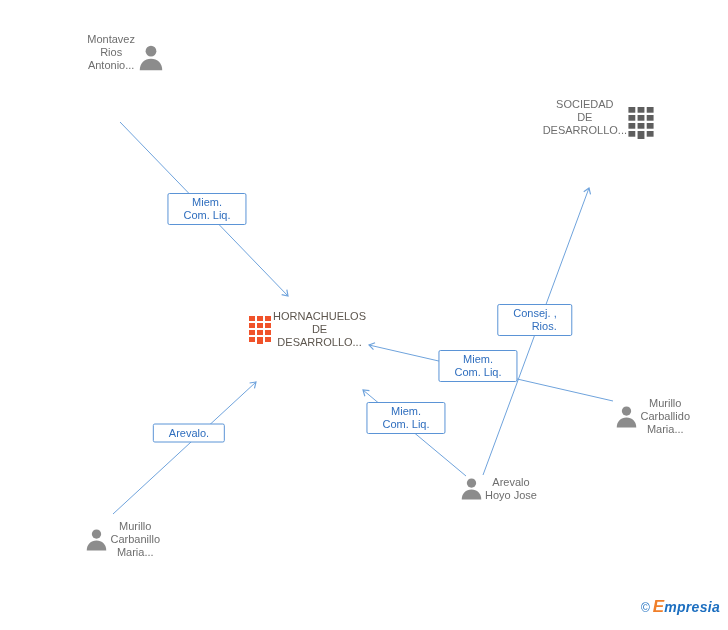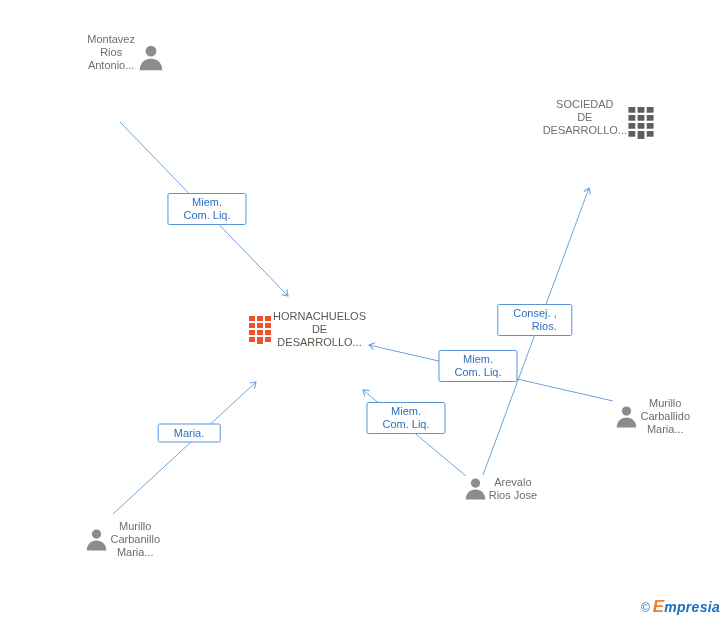--- a/index.html
+++ b/index.html
@@ -130,21 +130,21 @@
   </div>
 
   <div class="node person" style="left:417px;top:476px;">
     <span class="node-icon person-icon">
       <svg width="27" height="26" viewBox="0 0 24 24">
         <circle cx="12" cy="6.5" r="4.3"></circle>
         <path d="M12,12.5 C6.8,12.5 3,16 3,21.8 L21,21.8 C21,16 17.2,12.5 12,12.5 Z"></path>
       </svg>
     </span>
     <div class="node-label gap-t">Arevalo
-Rios Jose</div>
+Hoyo Jose</div>
   </div>
 
   <div class="node person" style="left:570px;top:397px;">
     <span class="node-icon person-icon">
       <svg width="27" height="26" viewBox="0 0 24 24">
         <circle cx="12" cy="6.5" r="4.3"></circle>
         <path d="M12,12.5 C6.8,12.5 3,16 3,21.8 L21,21.8 C21,16 17.2,12.5 12,12.5 Z"></path>
       </svg>
     </span>
     <div class="node-label gap-t">Murillo
@@ -178,20 +178,20 @@
     <span>Miem.</span>
     <span>Com. Liq.</span>
   </div>
 
   <div class="edge-label" style="left:406px;top:418px;">
     <span>Miem.</span>
     <span>Com. Liq.</span>
   </div>
 
   <div class="edge-label" style="left:189px;top:433px;">
-    <span>Maria.</span>
+    <span>Arevalo.</span>
   </div>
 
   <div class="watermark">
     <span class="copy">©</span><span class="brand-initial">E</span><span class="brand-rest">mpresia</span>
   </div>
 
 </div>
 
 </body></html>

